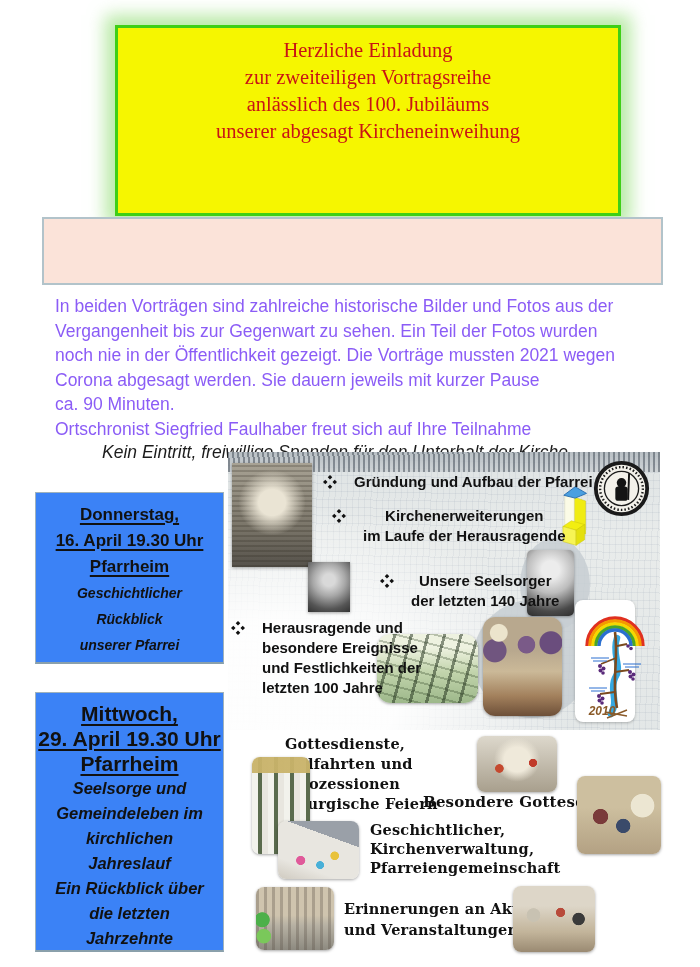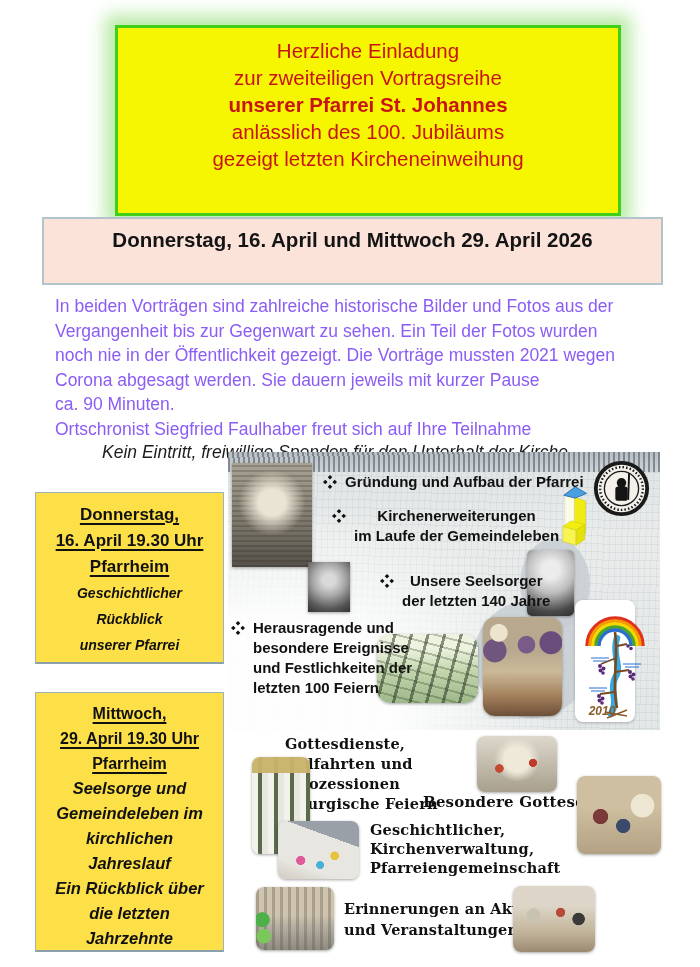--- a/index.html
+++ b/index.html
@@ -4,63 +4,63 @@
 <style>
   html,body{margin:0;padding:0;background:#ffffff;}
   .page{position:relative;width:700px;height:967px;background:#ffffff;overflow:hidden;
         font-family:"Liberation Sans",sans-serif;color:#111;}
 
   
   .invite-box{position:absolute;left:115px;top:25px;width:500px;height:176px;
     background:#f6f600;border:3px solid #3ecf16;
     box-shadow:0 0 16px 10px rgba(140,220,110,.6);
     text-align:center;padding-top:9px;box-sizing:content-box;}
-  .inv-line{color:#c81414;font-size:20.5px;line-height:27px;white-space:nowrap;}
+  .inv-line{color:#c81414;font-size:20.5px;line-height:27px;white-space:nowrap;font-family:Liberation Serif, serif;}
   .inv-line.bold{font-weight:bold;}
 
   
   .date-banner{position:absolute;left:42px;top:217px;width:621px;height:68px;
     background:#fbe3d9;border:2px solid #b2c3ca;box-sizing:border-box;
     text-align:center;padding-top:8px;}
   .banner-line{font-weight:bold;font-size:20.5px;line-height:25px;color:#141414;}
 
   
   .intro{position:absolute;left:55px;top:294px;width:605px;
     font-size:17.5px;line-height:24.6px;color:#8b5cf6;white-space:pre-line;}
   .intro-note{position:absolute;left:102px;top:442px;width:560px;
     font-size:17.5px;font-style:italic;color:#1c1c1c;white-space:nowrap;}
 
   
-  .session-box{position:absolute;left:35px;width:189px;background:#fde047;
+  .session-box{position:absolute;left:35px;width:189px;background:#3b82f6;
     border:1px solid #9fb2bc;border-bottom:2px solid #8aa0ab;box-sizing:border-box;
     text-align:center;}
   .session-1{top:492px;height:172px;padding-top:9px;}
   .session-2{top:692px;height:260px;padding-top:8px;}
   .session-title{font-weight:bold;font-size:17px;line-height:26px;white-space:pre-line;
     text-decoration:underline;text-decoration-thickness:2px;text-underline-offset:3px;}
   .session-topic{font-weight:bold;font-style:italic;font-size:14px;line-height:26px;white-space:pre-line;}
-  .session-2 .session-title{line-height:25px;font-size:16px;}
+  .session-2 .session-title{line-height:25px;font-size:21px;}
   .session-2 .session-topic{line-height:25px;font-size:16.5px;}
 
   
   .collage{position:absolute;left:228px;top:452px;width:432px;height:278px;
     background:
       radial-gradient(ellipse at 12% 88%, rgba(255,255,255,.95) 0 22%, rgba(255,255,255,0) 55%),
       repeating-linear-gradient(1deg, rgba(110,125,150,.10) 0 1px, rgba(0,0,0,0) 1px 8px),
       repeating-linear-gradient(92deg, rgba(110,125,150,.09) 0 1px, rgba(0,0,0,0) 1px 6px),
       linear-gradient(180deg,#dde2e3,#e9eceb 30%,#e3e7e7);}
   .scribble-band{position:absolute;left:0;top:0;width:100%;height:20px;opacity:.85;
     background:
       repeating-linear-gradient(88deg, rgba(50,60,72,.55) 0 2px, rgba(0,0,0,0) 2px 5px),
       linear-gradient(#b3bac0,#cdd2d5);}
   .blob{position:absolute;background:#c7ced2;border-radius:50%;opacity:.85;}
   .blob-1{left:245px;top:148px;width:118px;height:118px;}
   .blob-2{left:292px;top:86px;width:70px;height:92px;}
 
-  .bullet{position:absolute;display:flex;gap:8px;align-items:flex-start;}
+  .bullet{position:absolute;display:flex;gap:17px;align-items:flex-start;}
   .bullet-text{font-weight:bold;font-size:15px;line-height:20px;color:#111;white-space:pre-line;}
   .bullet-text.centered{text-align:center;}
   .dicon{width:14px;height:14px;margin-top:3px;flex:0 0 auto;}
   .bullet-1{left:95px;top:20px;}
   .bullet-2{left:104px;top:54px;}
   .bullet-3{left:152px;top:111px;margin-top:8px;}
   .bullet-4{left:3px;top:166px;}
 
   
   .ph{position:absolute;box-shadow:0 1px 3px rgba(0,0,0,.35);}
@@ -140,27 +140,25 @@
       linear-gradient(180deg,#ddd6c8 0 30%,#c2b49a 70%,#9a8a72);}
 </style>
 </head>
 <body>
 
 <div class="page">
 
   <div class="invite-box">
     <div class="inv-line">Herzliche Einladung</div>
     <div class="inv-line">zur zweiteiligen Vortragsreihe</div>
-    <div class="inv-line bold">unserer Pfarrei St. Johannes</div>
     <div class="inv-line">anlässlich des 100. Jubiläums</div>
-    <div class="inv-line">gezeigt letzten Kircheneinweihung</div>
+    <div class="inv-line">unserer abgesagt Kircheneinweihung</div>
   </div>
 
   <div class="date-banner">
-    <div class="banner-line">Donnerstag, 16. April und Mittwoch 29. April 2026</div>
   </div>
 
   <div class="intro">In beiden Vorträgen sind zahlreiche historische  Bilder und Fotos aus der
 Vergangenheit  bis zur Gegenwart zu sehen. Ein Teil der Fotos wurden
 noch nie in der Öffentlichkeit gezeigt. Die Vorträge mussten 2021 wegen
 Corona abgesagt werden. Sie dauern jeweils mit kurzer Pause
 ca. 90 Minuten.
 Ortschronist Siegfried Faulhaber freut sich auf Ihre Teilnahme</div>
   <div class="intro-note">Kein Eintritt, freiwillige Spenden für den Unterhalt der Kirche</div>
 
@@ -257,37 +255,37 @@
       <svg class="dicon" viewBox="0 0 16 16" fill="#111">
         <path d="M8 0l2.6 2.6L8 5.2 5.4 2.6z M8 10.8l2.6 2.6L8 16l-2.6-2.6z M0 8l2.6-2.6L5.2 8 2.6 10.6z M10.8 8l2.6-2.6L16 8l-2.6 2.6z"></path>
       </svg>
       <div class="bullet-text">Gründung und Aufbau der Pfarrei</div>
     </div>
     <div class="bullet bullet-2">
       <svg class="dicon" viewBox="0 0 16 16" fill="#111">
         <path d="M8 0l2.6 2.6L8 5.2 5.4 2.6z M8 10.8l2.6 2.6L8 16l-2.6-2.6z M0 8l2.6-2.6L5.2 8 2.6 10.6z M10.8 8l2.6-2.6L16 8l-2.6 2.6z"></path>
       </svg>
       <div class="bullet-text centered">Kirchenerweiterungen
-im Laufe der Gemeindeleben</div>
+im Laufe der Herausragende</div>
     </div>
     <div class="bullet bullet-3">
       <svg class="dicon" viewBox="0 0 16 16" fill="#111">
         <path d="M8 0l2.6 2.6L8 5.2 5.4 2.6z M8 10.8l2.6 2.6L8 16l-2.6-2.6z M0 8l2.6-2.6L5.2 8 2.6 10.6z M10.8 8l2.6-2.6L16 8l-2.6 2.6z"></path>
       </svg>
       <div class="bullet-text centered">Unsere Seelsorger
 der letzten 140 Jahre</div>
     </div>
     <div class="bullet bullet-4">
       <svg class="dicon" viewBox="0 0 16 16" fill="#111">
         <path d="M8 0l2.6 2.6L8 5.2 5.4 2.6z M8 10.8l2.6 2.6L8 16l-2.6-2.6z M0 8l2.6-2.6L5.2 8 2.6 10.6z M10.8 8l2.6-2.6L16 8l-2.6 2.6z"></path>
       </svg>
       <div class="bullet-text">Herausragende und
 besondere Ereignisse
 und Festlichkeiten der
-letzten 100 Feiern</div>
+letzten 100 Jahre</div>
     </div>
   </div>
 
   <div class="theme theme-1">Gottesdienste, Wallfahrten und
 Prozessionen
 und liturgische Feiern</div>
   <div class="theme theme-2">Besondere Gottesdienste</div>
   <div class="theme theme-3">Geschichtlicher,
 Kirchenverwaltung,
 Pfarreiengemeinschaft</div>

